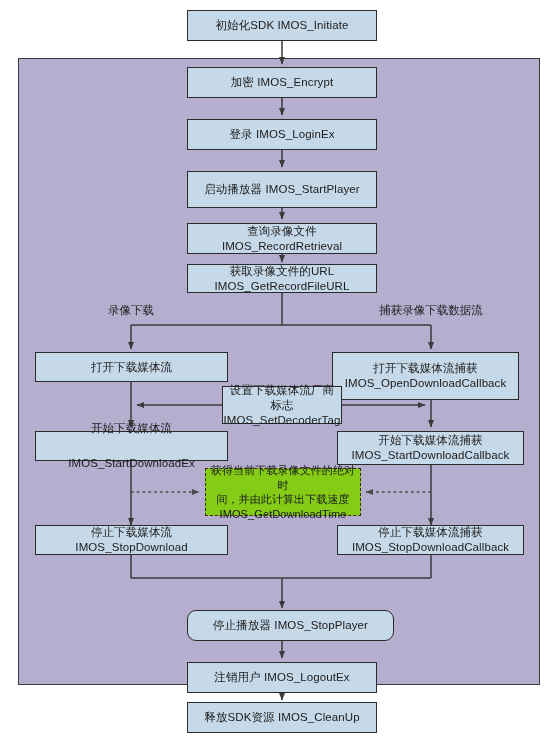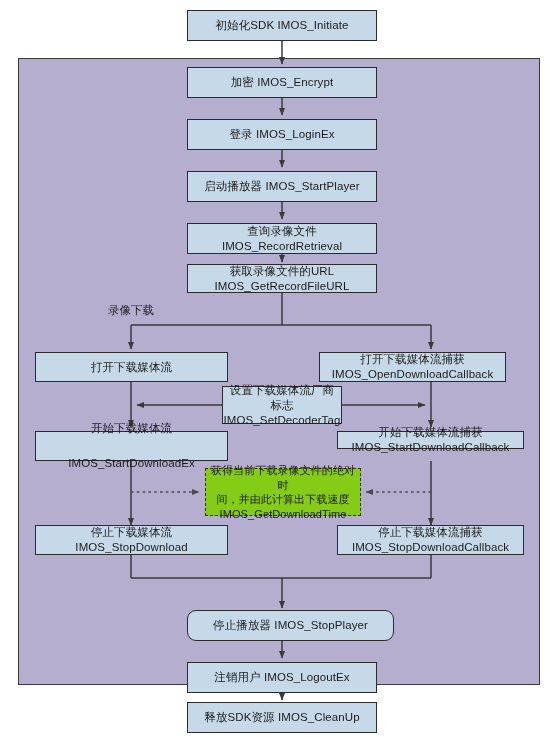--- a/index.html
+++ b/index.html
@@ -119,55 +119,56 @@
   </div>
 
   <div class="node" style="left:187px; top:67px; width:190px; height:31px;">
     <span class="ln">加密 IMOS_Encrypt</span>
   </div>
 
   <div class="node" style="left:187px; top:119px; width:190px; height:31px;">
     <span class="ln">登录 IMOS_LoginEx</span>
   </div>
 
-  <div class="node" style="left:187px; top:171px; width:190px; height:31px;">
+  <div class="node" style="left:187px; top:171px; width:190px; height:37px;">
     <span class="ln">启动播放器 IMOS_StartPlayer</span>
   </div>
 
   <div class="node" style="left:187px; top:223px; width:190px; height:31px;">
     <span class="ln">查询录像文件 IMOS_RecordRetrieval</span>
   </div>
 
   <div class="node" style="left:187px; top:264px; width:190px; height:29px;">
     <span class="ln">获取录像文件的URL</span>
     <span class="ln">IMOS_GetRecordFileURL</span>
   </div>
 
   <div class="edge-label" style="left:61px; top:303px; width:140px;">录像下载</div>
+  <div class="edge-label" style="left:341px; top:303px; width:180px;">捕获录像下载数据流</div>
 
   <div class="node" style="left:35px; top:352px; width:193px; height:30px;">
     <span class="ln">打开下载媒体流</span>
   </div>
 
-  <div class="node" style="left:319px; top:352px; width:187px; height:30px;">
+  <div class="node" style="left:332px; top:352px; width:187px; height:48px;">
     <span class="ln">打开下载媒体流捕获</span>
     <span class="ln">IMOS_OpenDownloadCallback</span>
   </div>
 
   <div class="node" style="left:222px; top:386px; width:120px; height:38px;">
     <span class="ln">设置下载媒体流厂商标志</span>
     <span class="ln">IMOS_SetDecoderTag</span>
   </div>
 
   <div class="node" style="left:35px; top:431px; width:193px; height:30px;gap:20px;">
     <span class="ln">开始下载媒体流</span>
     <span class="ln">IMOS_StartDownloadEx</span>
   </div>
 
-  <div class="node" style="left:337px; top:431px; width:187px; height:18px;">
+  <div class="node" style="left:337px; top:431px; width:187px; height:34px;">
     <span class="ln">开始下载媒体流捕获</span>
     <span class="ln">IMOS_StartDownloadCallback</span>
   </div>
 
   <div class="node note" style="left:205px; top:468px; width:156px; height:48px;">
     <span class="ln">获得当前下载录像文件的绝对时</span>
     <span class="ln">间，并由此计算出下载速度</span>
     <span class="ln">IMOS_GetDownloadTime</span>
   </div>
 

